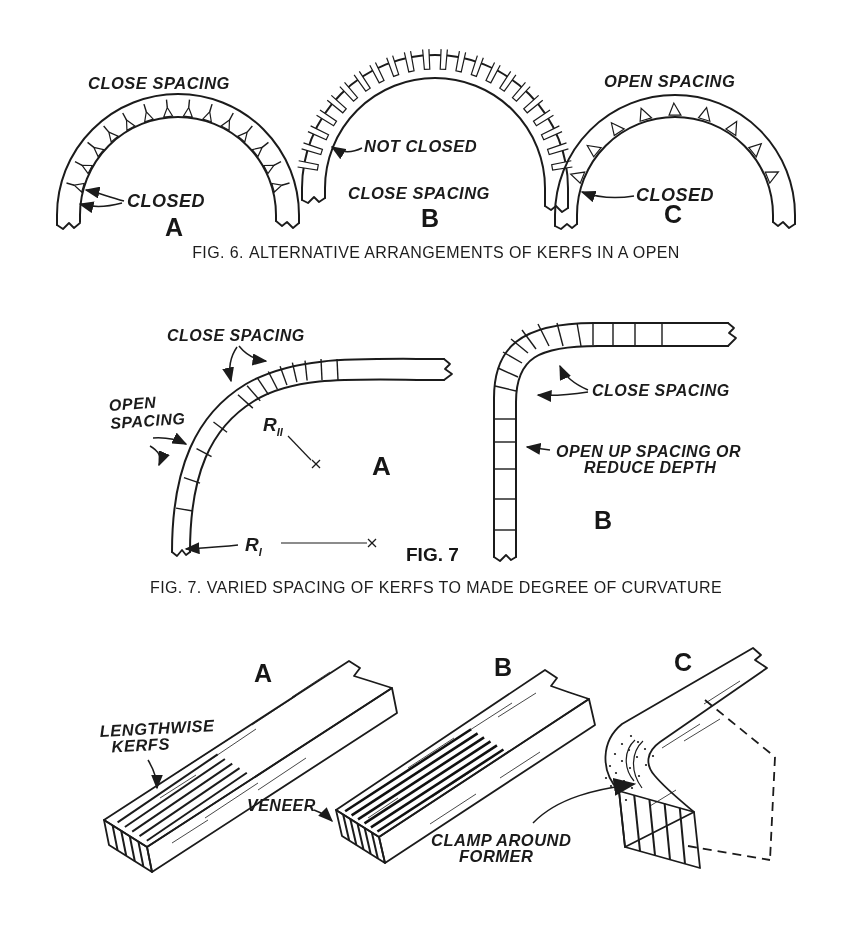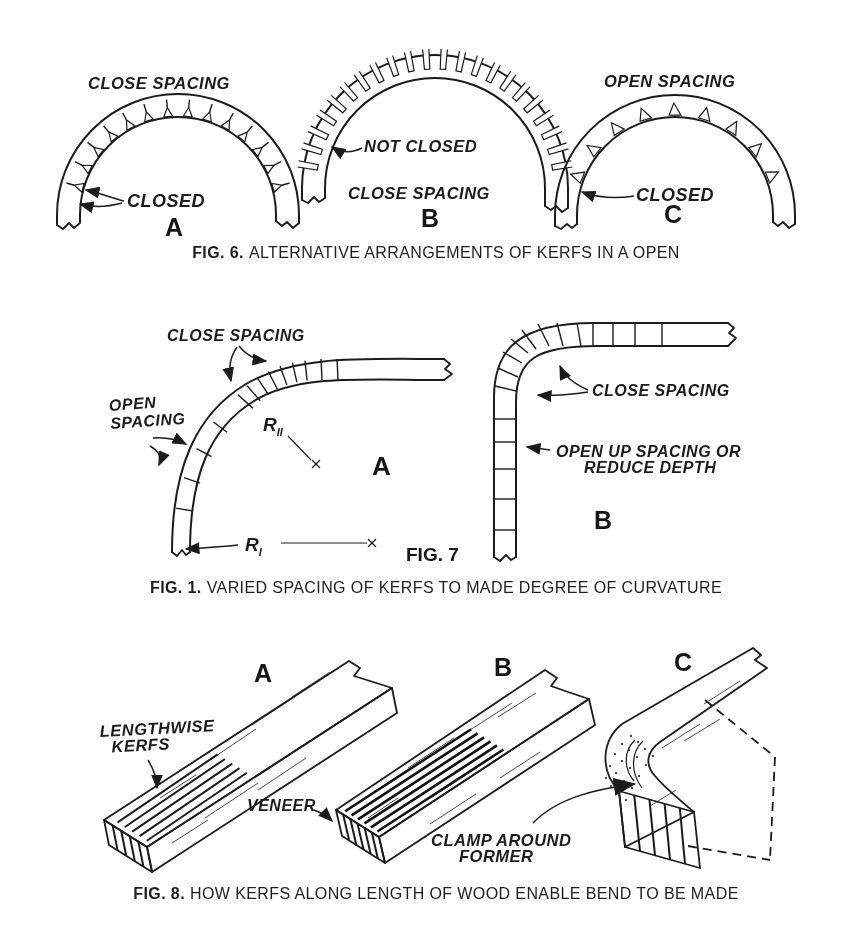--- a/index.html
+++ b/index.html
@@ -26,21 +26,21 @@
         font-size:16.5px;letter-spacing:.5px;fill:#1b1b1b;}
   .hand.sm{font-size:16px;}
   .hand.lg{font-size:18px;}
   .letter{font-family:"Liberation Sans",sans-serif;font-weight:700;font-size:25px;fill:#161616;}
   .rlab{font-family:"Liberation Sans",sans-serif;font-style:italic;font-weight:700;
         font-size:19px;fill:#1b1b1b;}
   .rsub{font-size:11px;}
   .figinline{font-family:"Liberation Sans",sans-serif;font-weight:700;font-size:19px;fill:#161616;}
   .caption{position:absolute;left:0;right:0;text-align:center;font-size:16px;
            letter-spacing:.4px;color:#1d1d1d;}
-  .caption .cap-b{font-weight:700;margin-right:5px;padding-left:34px;}
+  .caption .cap-b{font-weight:400;margin-right:5px;padding-left:34px;}
   #cap6{top:244px;} #cap7{top:579px;} #cap8{top:885px;}
 </style>
 </head>
 <body>
 
 <div id="page">
 
   <svg id="svg-fig6" width="850" height="235" viewBox="0 20 850 235">
     <defs>
       <marker id="arr6" viewBox="0 0 10 8" refX="9" refY="4" markerWidth="10" markerHeight="8" orient="auto">
@@ -231,21 +231,21 @@
       </g>
     <path class="arrow" marker-end="url(#arr7)" d="M588,390 C572,383 564,375 560,366"></path>
     <path class="arrow" marker-end="url(#arr7)" d="M588,392 C568,395 552,396 538,395"></path>
     <path class="arrow" marker-end="url(#arr7)" d="M550,450 C542,449 534,448 527,447"></path>
     <text x="592" y="396" class="hand sm">CLOSE SPACING</text>
     <text x="556" y="457" class="hand sm">OPEN UP SPACING OR</text>
     <text x="584" y="473" class="hand sm">REDUCE DEPTH</text>
     <text x="594" y="529" class="letter">B</text>
   </svg>
   <div class="caption" id="cap7">
-    <span class="cap-b">FIG. 1.</span><span>VARIED SPACING OF KERFS TO MADE DEGREE OF CURVATURE</span>
+    <span class="cap-b">FIG. 7.</span><span>VARIED SPACING OF KERFS TO MADE DEGREE OF CURVATURE</span>
   </div>
 
   <svg id="svg-fig8" width="850" height="250" viewBox="0 630 850 250">
     <defs>
       <marker id="arr8" viewBox="0 0 10 8" refX="9" refY="4" markerWidth="10" markerHeight="8" orient="auto">
         <path d="M0,0 L10,4 L0,8 z" fill="#1b1b1b"></path>
       </marker>
       <marker id="arrBig" viewBox="0 0 10 8" refX="9" refY="4" markerWidth="15" markerHeight="12" orient="auto">
         <path d="M0,0 L10,4 L0,8 z" fill="#1b1b1b"></path>
       </marker>
@@ -354,17 +354,14 @@
       <text x="100" y="737" class="hand">LENGTHWISE</text>
       <text x="111" y="753" class="hand">KERFS</text>
     </g>
     <text x="247" y="811" class="hand sm">VENEER</text>
     <text x="431" y="846" class="hand">CLAMP AROUND</text>
     <text x="459" y="862" class="hand">FORMER</text>
     <text x="254" y="682" class="letter">A</text>
     <text x="494" y="676" class="letter">B</text>
     <text x="674" y="671" class="letter">C</text>
   </svg>
-  <div class="caption" id="cap8">
-    <span class="cap-b">FIG. 8.</span><span>HOW KERFS ALONG LENGTH OF WOOD ENABLE BEND TO BE MADE</span>
-  </div>
 
 </div>
 
 </body></html>

